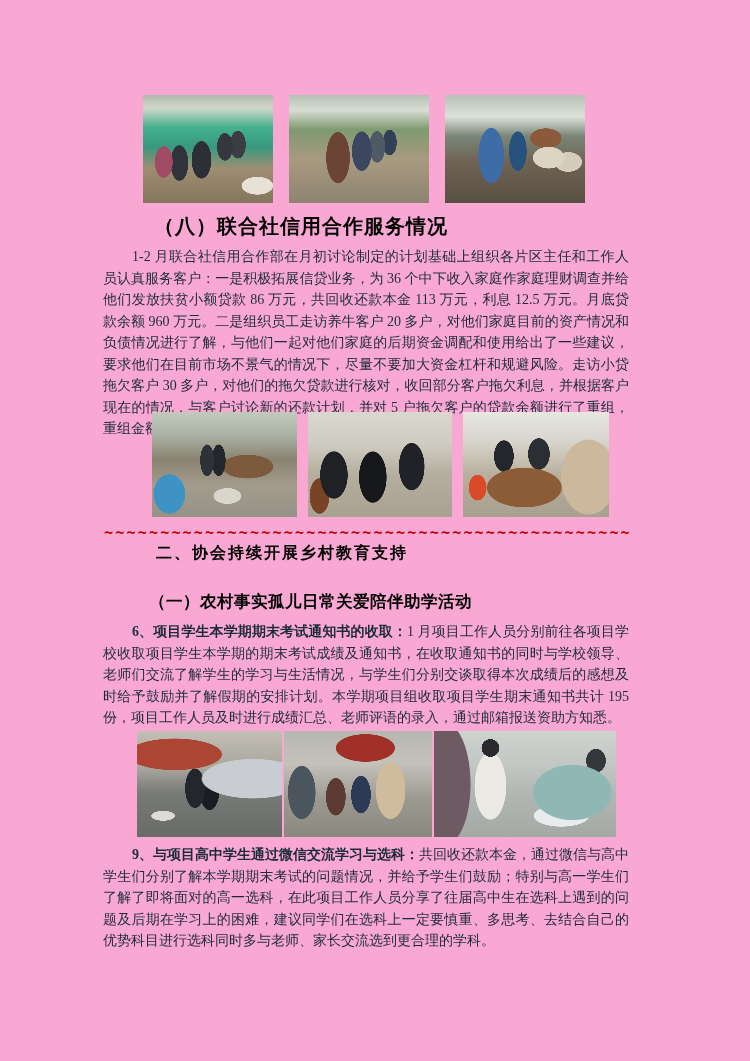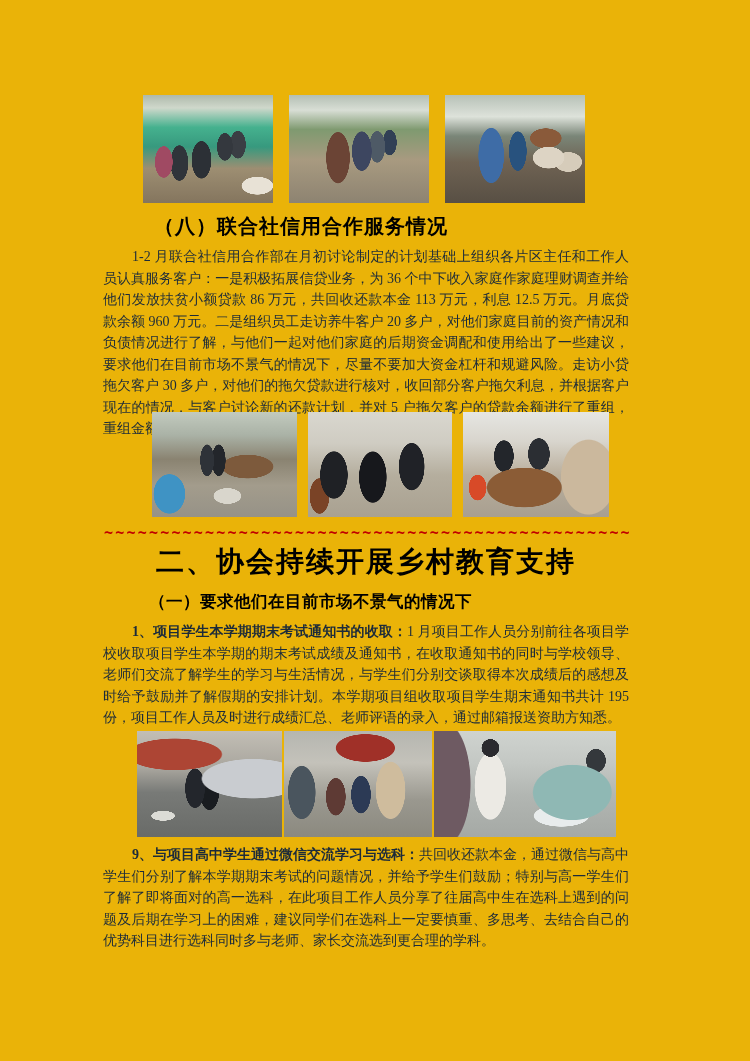--- a/index.html
+++ b/index.html
@@ -1,18 +1,18 @@
 <!DOCTYPE html>
 <html><head>
 <meta charset="utf-8">
 <style>
   html,body{margin:0;padding:0;}
   .page{
     position:relative;width:750px;height:1061px;overflow:hidden;
-    background:#eab308;
+    background:#f9a8d4;
     font-family:"Liberation Serif","DejaVu Serif",serif;
   }
   
   .photo-row{position:absolute;display:flex;}
   .photo{flex:none;position:relative;background-repeat:no-repeat;}
   #row1{left:143px;top:95px;gap:16px;}
   #row1 .photo{height:108px;}
   #row2{left:152px;top:412px;gap:11px;}
   #row2 .photo{height:105px;}
   #row3{left:137px;top:731px;gap:2px;}
@@ -100,21 +100,21 @@
   .lead{font-weight:bold;}
   .divider{
     position:absolute;left:104px;top:524px;width:525px;height:18px;
     color:#c00000;font-family:"DejaVu Sans Mono","Liberation Mono",monospace;
     font-weight:bold;font-size:15px;letter-spacing:2.2px;
     white-space:nowrap;overflow:hidden;
   }
   .h-main2{
     position:absolute;left:156px;top:543px;
     font-family:"Liberation Sans","DejaVu Sans",sans-serif;
-    font-weight:bold;font-size:28px;color:#000;letter-spacing:2px;
+    font-weight:bold;font-size:16px;color:#000;letter-spacing:2px;
   }
   .h-sub1{
     position:absolute;left:149px;top:591px;
     font-family:"Liberation Sans","DejaVu Sans",sans-serif;
     font-weight:bold;font-size:16.5px;color:#000;letter-spacing:0.5px;
   }
 </style>
 </head>
 <body>
 
@@ -135,24 +135,24 @@
   <div class="photo-row" id="row2">
     <div class="photo r2p1"></div>
     <div class="photo r2p2"></div>
     <div class="photo r2p3"></div>
   </div>
 
   <div class="divider">~~~~~~~~~~~~~~~~~~~~~~~~~~~~~~~~~~~~~~~~~~~~~~~~</div>
 
   <div class="h-main2">二、协会持续开展乡村教育支持</div>
 
-  <div class="h-sub1">（一）要求他们在目前市场不景气的情况下</div>
+  <div class="h-sub1">（一）农村事实孤儿日常关爱陪伴助学活动</div>
 
   <div class="para" id="para-item1">
-    <span class="lead">1、项目学生本学期期末考试通知书的收取：</span><span>1 月项目工作人员分别前往各项目学校收取项目学生本学期的期末考试成绩及通知书，在收取通知书的同时与学校领导、老师们交流了解学生的学习与生活情况，与学生们分别交谈取得本次成绩后的感想及时给予鼓励并了解假期的安排计划。本学期项目组收取项目学生期末通知书共计 195 份，项目工作人员及时进行成绩汇总、老师评语的录入，通过邮箱报送资助方知悉。</span>
+    <span class="lead">6、项目学生本学期期末考试通知书的收取：</span><span>1 月项目工作人员分别前往各项目学校收取项目学生本学期的期末考试成绩及通知书，在收取通知书的同时与学校领导、老师们交流了解学生的学习与生活情况，与学生们分别交谈取得本次成绩后的感想及时给予鼓励并了解假期的安排计划。本学期项目组收取项目学生期末通知书共计 195 份，项目工作人员及时进行成绩汇总、老师评语的录入，通过邮箱报送资助方知悉。</span>
   </div>
 
   <div class="photo-row" id="row3">
     <div class="photo r3p1"></div>
     <div class="photo r3p2"></div>
     <div class="photo r3p3"></div>
   </div>
 
   <div class="para" id="para-item2">
     <span class="lead">9、与项目高中学生通过微信交流学习与选科：</span><span>共回收还款本金，通过微信与高中学生们分别了解本学期期末考试的问题情况，并给予学生们鼓励；特别与高一学生们了解了即将面对的高一选科，在此项目工作人员分享了往届高中生在选科上遇到的问题及后期在学习上的困难，建议同学们在选科上一定要慎重、多思考、去结合自己的优势科目进行选科同时多与老师、家长交流选到更合理的学科。</span>

